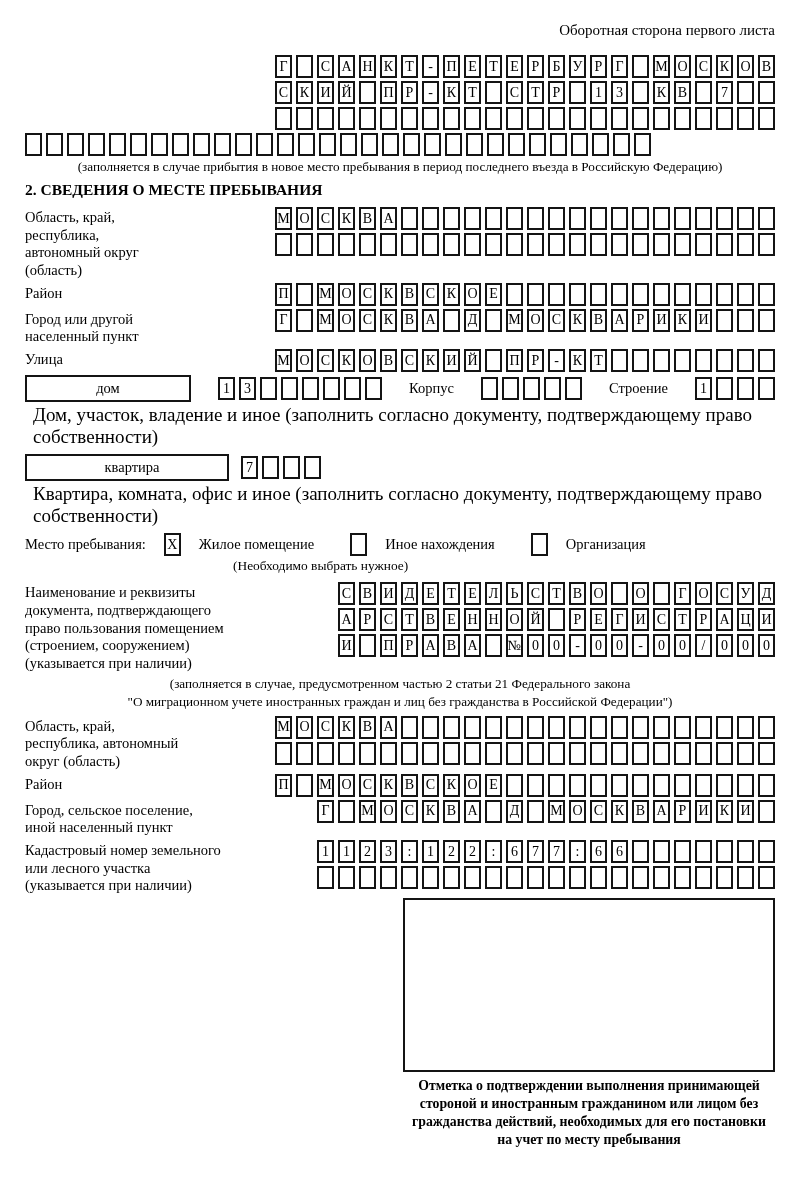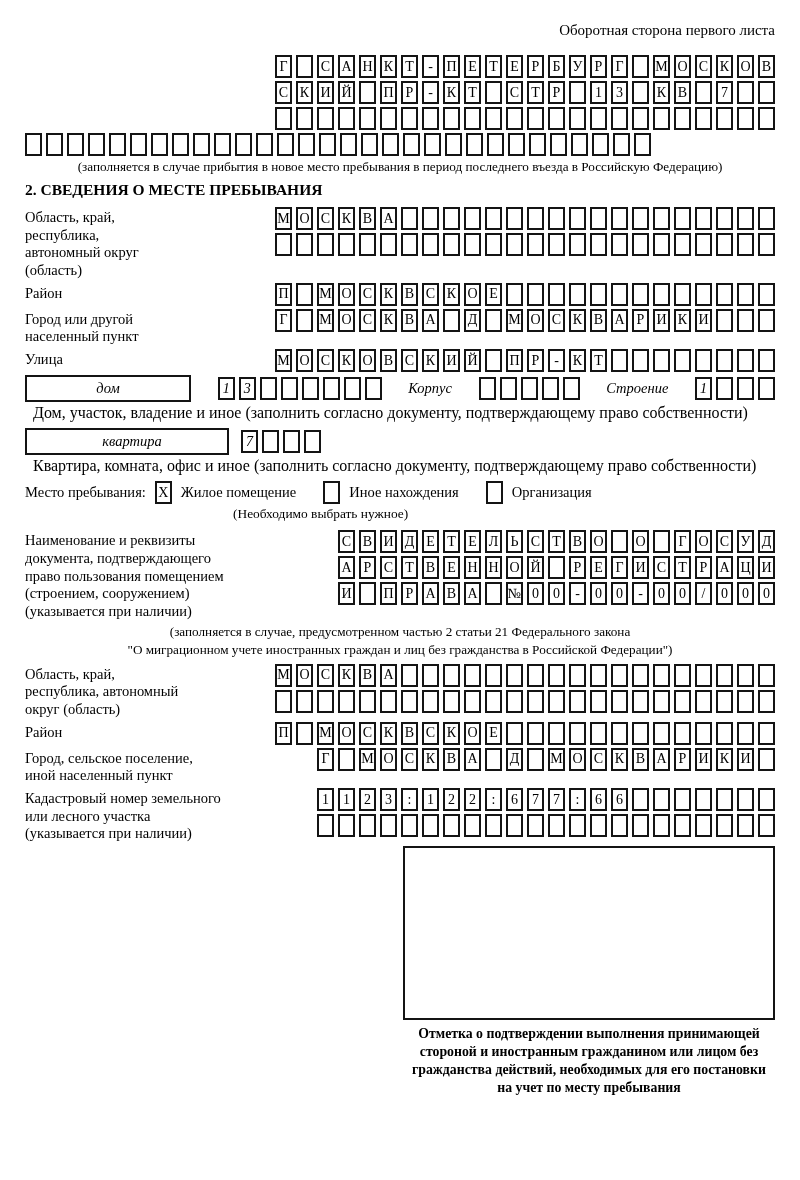--- a/index.html
+++ b/index.html
@@ -33,25 +33,25 @@
 
   .fullrow { margin:0 0 3px 0; }
 
   .note-center { text-align:center; font-size:13.2px; margin:2px 0 6px 0; }
   .title-center { text-align:left; font-weight:bold; font-size:15.5px; margin:4px 0 8px 0; }
 
   .widebox {
     border:2px solid #141414; height:27px; flex:none;
     display:flex; align-items:center; justify-content:center; font-size:14.5px;
   }
-  .inline-row { display:flex; align-items:center; justify-content:space-between; margin-bottom:2px;font-style:italic; }
+  .inline-row { display:flex; align-items:center; justify-content:space-between; margin-bottom:2px; }
   .inline-row .cellrow { gap:4px; }
-  .caption { font-size:16px; margin:1px 0 6px 8px; }
-
-  .stay-row { display:flex; align-items:center; gap:9px; margin:4px 0 2px 0; }
+  .caption { font-size:19px; margin:1px 0 6px 8px; }
+
+  .stay-row { display:flex; align-items:center; gap:18px; margin:4px 0 2px 0; }
   .stay-note { font-size:13.4px; margin:0 0 8px 208px; }
   .opt-label { margin-right:18px; }
 
   .doc-field { margin-top:2px; }
 
   .stamp-wrap { display:flex;justify-content:center; }
   .stamp-col { margin-left:auto; width:372px; }
   .stamp-box { width:372px; height:174px; border:2px solid #141414; }
   .stamp-caption { font-weight:bold; font-size:13.8px; text-align:center; line-height:1.3; margin-top:5px; }
 </style>

